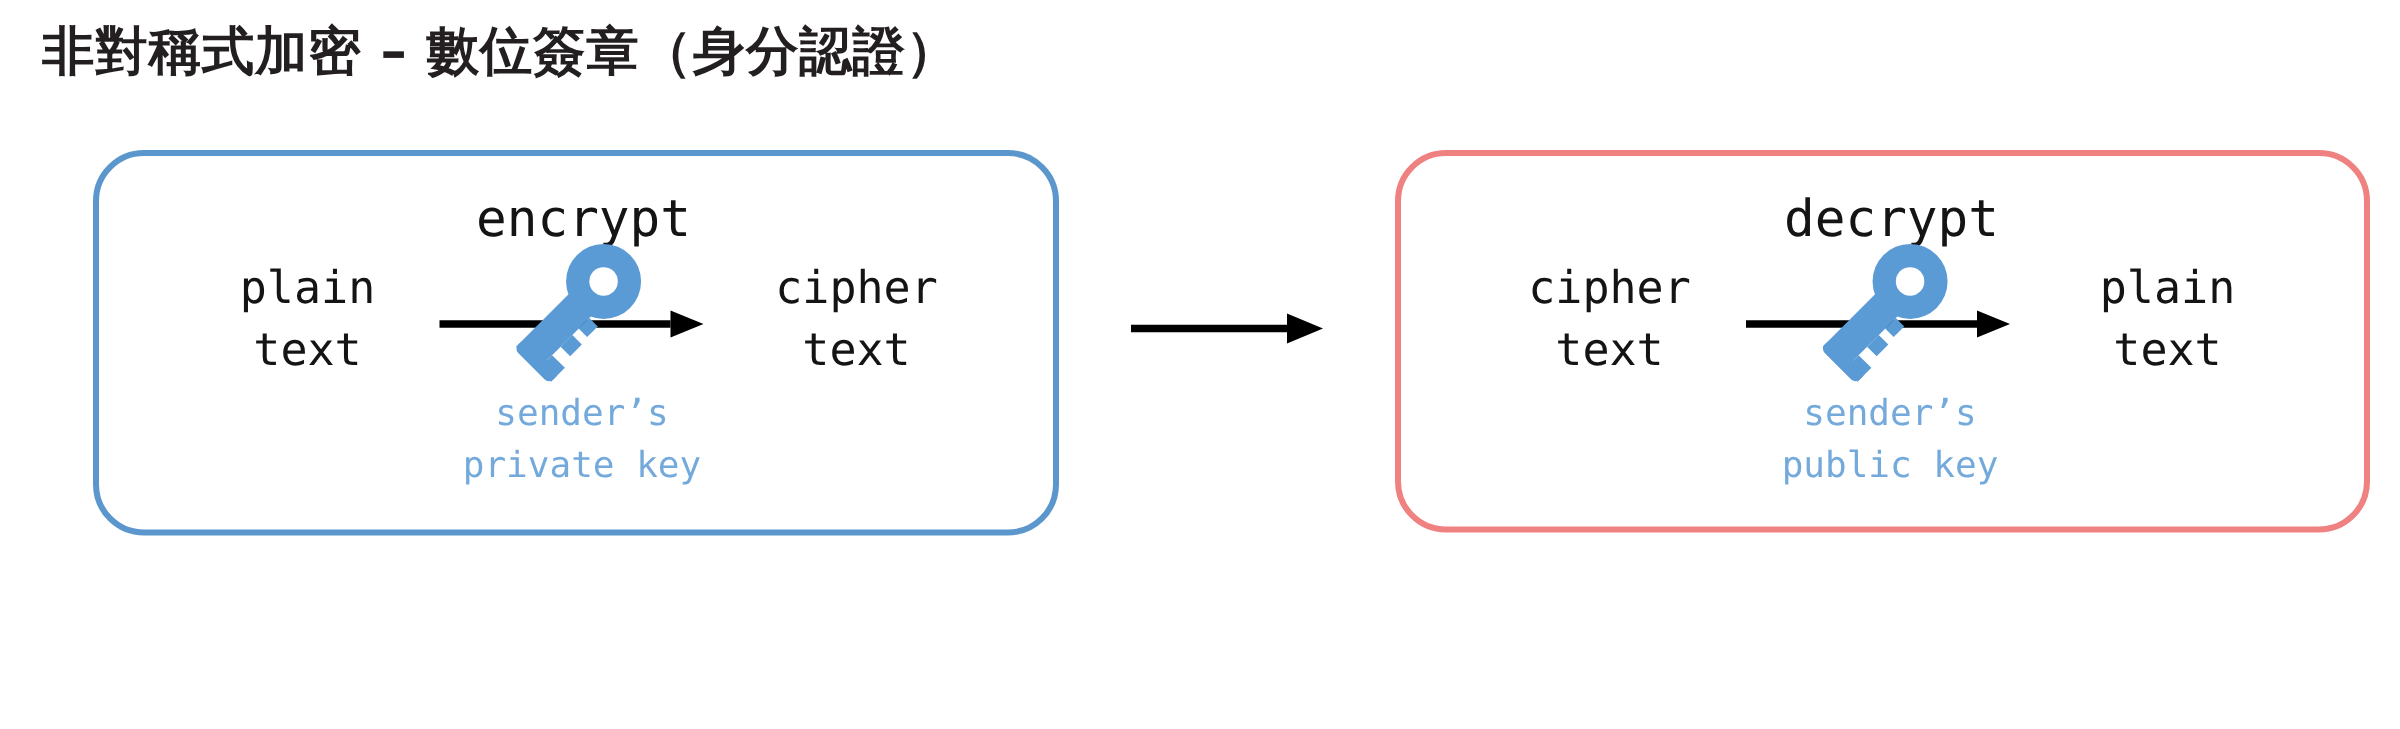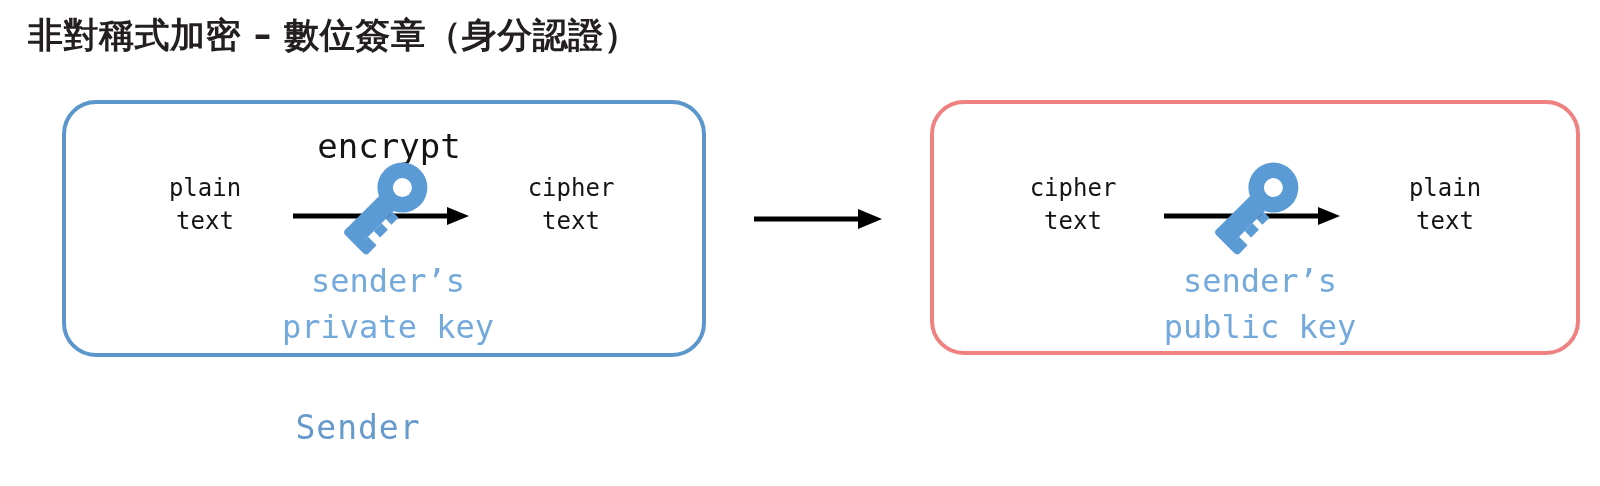--- a/index.html
+++ b/index.html
@@ -67,21 +67,21 @@
     position: absolute;
     left: 0; top: 0;
     width: 100%;
     height: 100%;
   }
 
   .side-text {
     position: absolute;
     text-align: center;
     font-family: "DejaVu Sans Mono", monospace;
-    font-size: 24px;
+    font-size: 30px;
     color: #141414;
     line-height: 1.38;
     white-space: pre-line;
   }
   .side-text.left-text  { left: 34px;  top: 68px; width: 210px; }
   .side-text.right-text { right: 26px; top: 68px; width: 210px; }
 
   .op-label {
     position: absolute;
     top: 22px;
@@ -95,21 +95,21 @@
   .panel.sender .op-label    { padding-left: 10px; box-sizing: border-box; }
   .panel.recipient .op-label { padding-left: 12px; box-sizing: border-box; }
 
   .key-label {
     position: absolute;
     top: 154px;
     left: 0;
     width: 100%;
     text-align: center;
     font-family: "DejaVu Sans Mono", monospace;
-    font-size: 32px;
+    font-size: 24px;
     line-height: 1.45;
     color: #74aadb;
     white-space: pre-line;
   }
   .panel.sender .key-label    { padding-left: 8px; box-sizing: border-box; }
   .panel.recipient .key-label { padding-left: 10px; box-sizing: border-box; }
 
   
   .key-arrow {
     position: absolute;
@@ -202,20 +202,21 @@
       <g>
         <line x1="12" y1="23" x2="116" y2="23" stroke="#000000" stroke-width="5"></line>
         <polygon points="116,13 140,23 116,33" fill="#000000"></polygon>
       </g>
     </svg>
   </div>
 
   <div class="panel recipient">
     <div class="panel-inner">
 
+      <div class="op-label">decrypt</div>
 
       <div class="side-text left-text">cipher
 text</div>
 
       <div class="key-arrow">
         <svg width="190" height="104" viewBox="0 0 190 104" xmlns="http://www.w3.org/2000/svg">
           <g>
             <line x1="4" y1="60" x2="158" y2="60" stroke="#000000" stroke-width="5"></line>
             <polygon points="158,51 180,60 158,69" fill="#000000"></polygon>
           </g>
@@ -232,16 +233,15 @@
       </div>
 
       <div class="key-label">sender’s
 public key</div>
 
       <div class="side-text right-text">plain
 text</div>
     </div>
   </div>
 
-  <div class="role sender-role">Sender</div>
 
 
 </div>
 
 </body></html>

